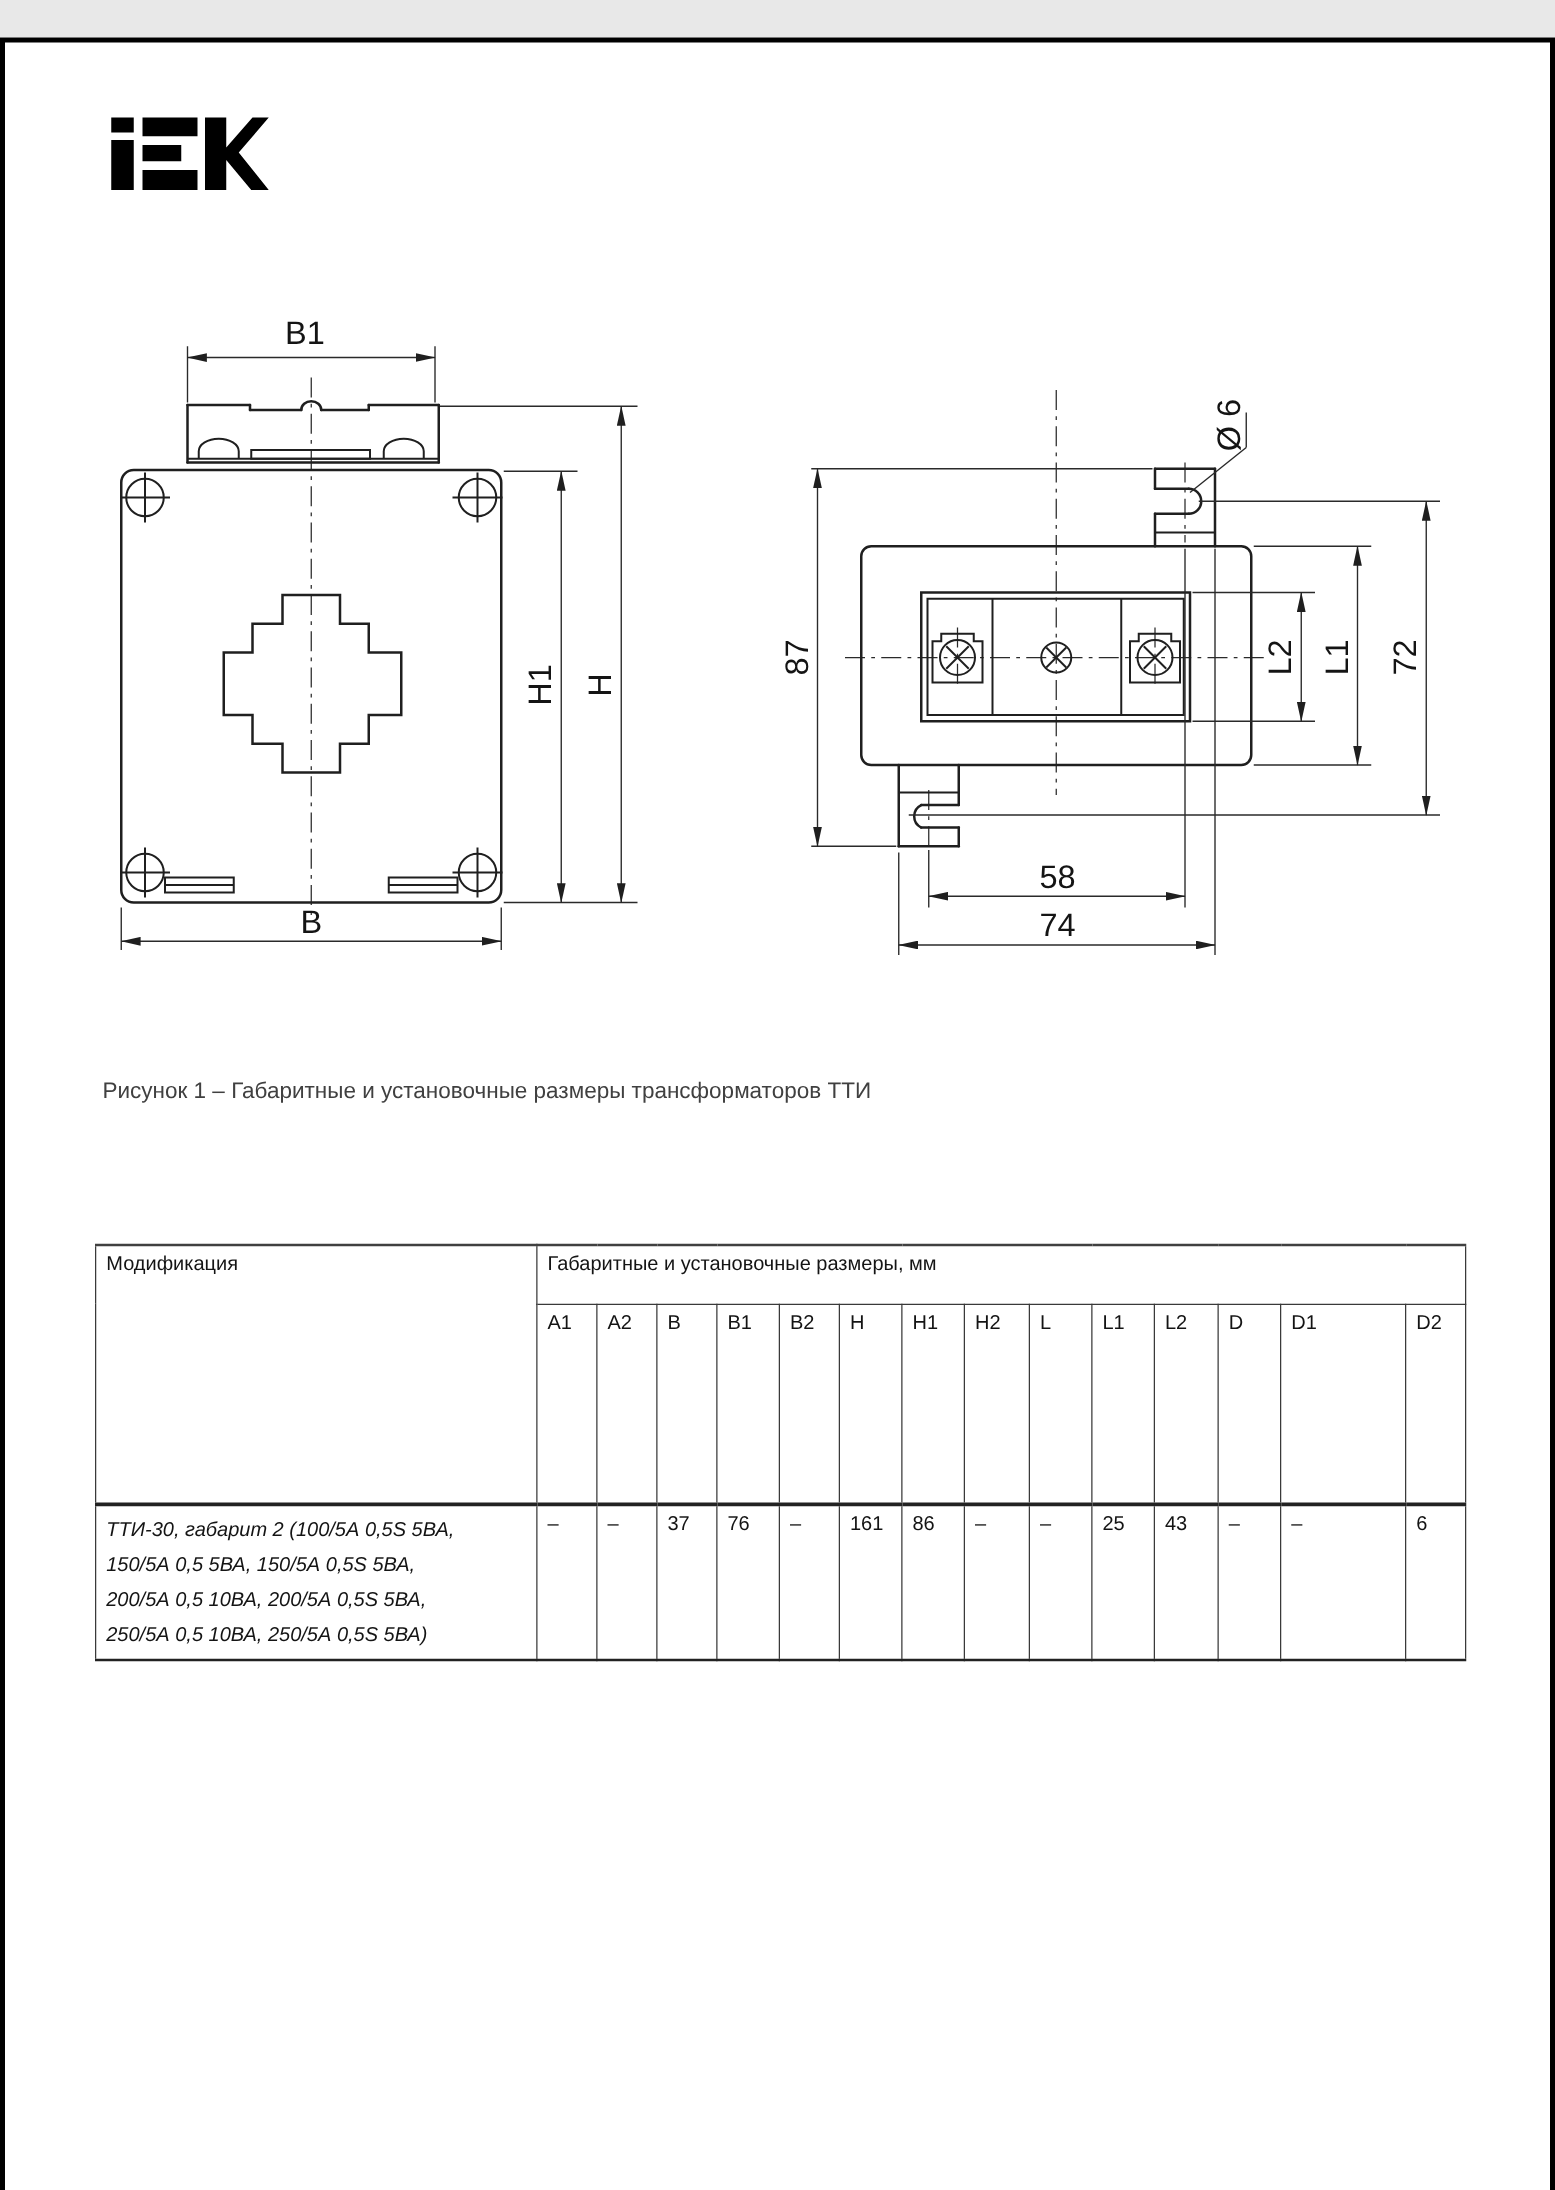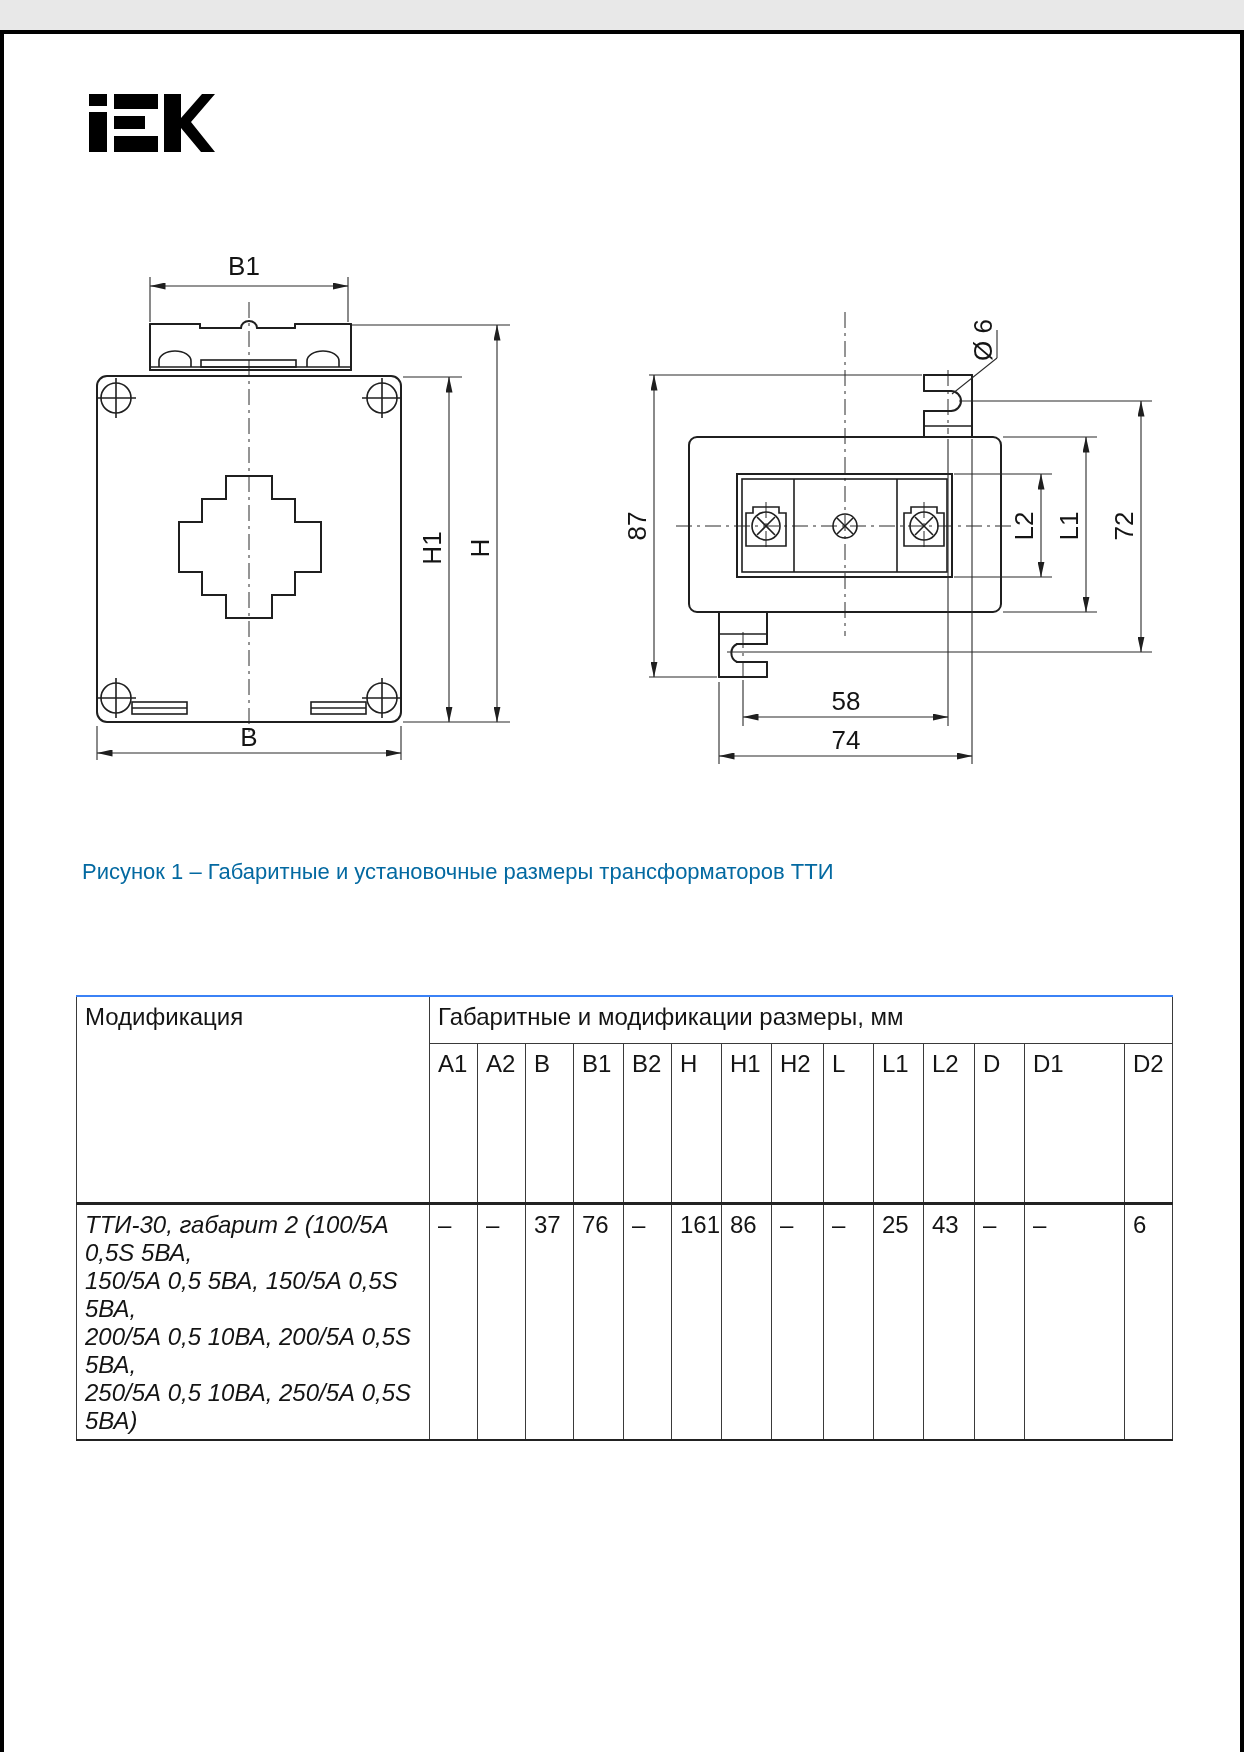--- a/index.html
+++ b/index.html
@@ -18,30 +18,30 @@
   svg .obj{stroke:#1f1f1f;stroke-width:2;fill:none;stroke-linecap:round;}
   svg .obj15{stroke:#1f1f1f;stroke-width:1.6;fill:none;}
   svg .thin{stroke:#2a2a2a;stroke-width:1.1;fill:none;}
   svg .dim{stroke:#2a2a2a;stroke-width:1.1;fill:none;}
   svg .cline{stroke:#2a2a2a;stroke-width:1;fill:none;stroke-dasharray:16 5 3 5;}
   svg text.dimlbl{font-family:"Liberation Sans",sans-serif;font-size:26px;fill:#141414;}
   svg .solid{fill:#000;stroke:none;}
 
   .caption{
     position:absolute;left:78px;top:818px;width:960px;
-    font-size:22px;line-height:40px;color:#0369a1;
+    font-size:18px;line-height:40px;color:#404040;
   }
 
   table.dims{
     position:absolute;left:72px;top:961px;
     border-collapse:collapse;table-layout:fixed;
     width:1096px;
-    border-top:2px solid #3b82f6;
+    border-top:2px solid #404040;
     border-bottom:2px solid #222;
-    font-size:24px;color:#141414;
+    font-size:16px;color:#141414;
   }
   table.dims td{
     border:1px solid #3a3a3a;
     vertical-align:top;text-align:left;
     padding:6px 4px 4px 8px;
     overflow:hidden;
   }
   tr.hdr1{height:47px;}
   tr.hdr2{height:160px;}
   tr.data{height:123px;}
@@ -233,21 +233,21 @@
       <col style="width:50px">
         <col style="width:50px">
         <col style="width:51px">
       <col style="width:50px">
         <col style="width:100px">
         <col style="width:48px">
     </colgroup>
     <tbody>
         <tr class="hdr1">
       <td class="mod-head" rowspan="2">Модификация</td>
-      <td colspan="14">Габаритные и модификации размеры, мм</td>
+      <td colspan="14">Габаритные и установочные размеры, мм</td>
     </tr>
     <tr class="hdr2">
       <td>A1</td>
       <td>A2</td>
       <td>B</td>
       <td>B1</td>
       <td>B2</td>
       <td>H</td>
       <td>H1</td>
       <td>H2</td>

